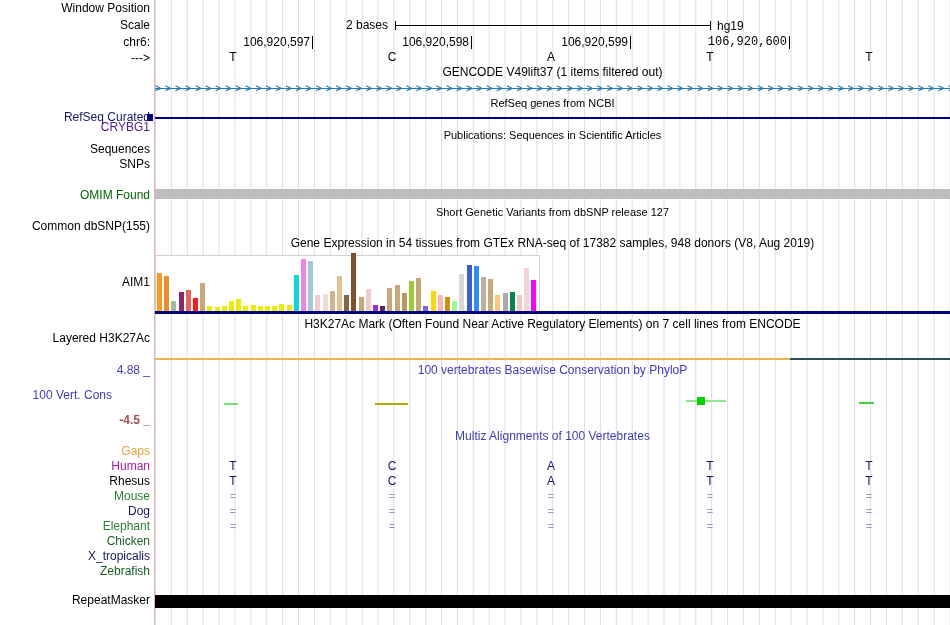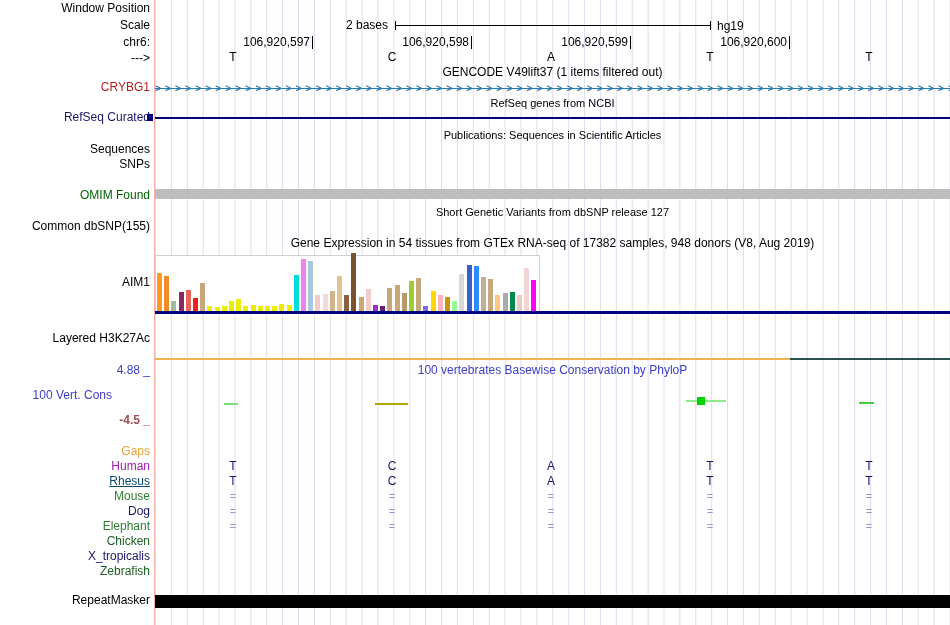--- a/index.html
+++ b/index.html
@@ -9,21 +9,21 @@
   .grid{left:155px;top:0;width:795px;height:625px;
         background-image:linear-gradient(90deg,#DCDCEF 1px,transparent 1px);
         background-size:15.9px 100%;}
   .edge-line{left:154px;top:0;width:1px;height:625px;background:#F4AFA9;}
   .lbl{left:0;width:150px;text-align:right;white-space:nowrap;line-height:13px;}
   .ctitle{left:155px;width:795px;text-align:center;white-space:nowrap;line-height:13px;}
   .small{font-size:11px;}
   .blue{color:#3C3CC8;}
   .dgreen{color:#006400;}
   .navy{color:#16166B;}
-  .crybg{color:#b91c1c;}
+  .crybg{color:#4c1d95;margin-top:40px;}
   .dred{color:#A05050;font-weight:bold;}
   .hdr{left:155px;width:795px;top:2px;display:flex;justify-content:center;gap:18px;
        font-size:13px;white-space:nowrap;}
   .coord{border-right:1px solid #000;height:13px;text-align:right;padding-right:2px;line-height:12px;}
   .base{width:18px;text-align:center;line-height:12px;}
   .scale-line{top:25px;height:1px;background:#000;}
   .scale-tick{width:1px;height:9px;top:21px;background:#000;}
   #gencode-arrows{left:155px;top:82px;width:795px;height:13px;overflow:hidden;white-space:nowrap;
        color:#2B7BB0;font-size:10px;letter-spacing:4.2px;line-height:13px;font-weight:bold;}
   .bar{width:5px;}
@@ -45,21 +45,21 @@
   <div class="scale-line" style="left:395px;width:315px"></div>
   <div class="scale-tick" style="left:395px"></div>
   <div class="scale-tick" style="left:710px"></div>
   <div style="left:717px;top:19px">hg19</div>
 
   <div class="lbl" style="top:36px">chr6:</div>
   <div id="coords">
       <div class="coord" style="left: 201px; top: 36px; width: 112px;">106,920,597</div>
       <div class="coord" style="left: 360px; top: 36px; width: 112px;">106,920,598</div>
       <div class="coord" style="left: 519px; top: 36px; width: 112px;">106,920,599</div>
-      <div class="coord" style="left: 678px; top: 36px; width: 112px;">106,920,600</div>
+      <div class="coord" style="left: 678px; top: 36px; width: 112px; font-family: Liberation Mono, monospace;">106,920,600</div>
     </div>
   <div class="lbl" style="top:52px">---&gt;</div>
   <div id="bases">
       <div class="base" style="left: 224px; top: 51px;">T</div>
       <div class="base" style="left: 383px; top: 51px;">C</div>
       <div class="base" style="left: 542px; top: 51px;">A</div>
       <div class="base" style="left: 701px; top: 51px;">T</div>
       <div class="base" style="left: 860px; top: 51px;">T</div>
     </div>
 
@@ -136,45 +136,47 @@
       <div class="bar" style="left: 488.2px; top: 279px; height: 32px; background: rgb(200, 168, 120);"></div>
       <div class="bar" style="left: 495.4px; top: 295px; height: 16px; background: rgb(255, 200, 124);"></div>
       <div class="bar" style="left: 502.6px; top: 293px; height: 18px; background: rgb(171, 171, 171);"></div>
       <div class="bar" style="left: 509.8px; top: 292px; height: 19px; background: rgb(0, 136, 75);"></div>
       <div class="bar" style="left: 517px; top: 295px; height: 16px; background: rgb(239, 200, 200);"></div>
       <div class="bar" style="left: 524.2px; top: 268px; height: 43px; background: rgb(242, 212, 212);"></div>
       <div class="bar" style="left: 531.4px; top: 280px; height: 31px; background: rgb(255, 0, 255);"></div>
     </div>
   <div style="left:155px;top:311px;width:795px;height:3px;background:#000080"></div>
 
+  <div class="ctitle" style="top:318px">H3K27Ac Mark (Often Found Near Active Regulatory Elements) on 7 cell lines from ENCODE</div>
   <div class="lbl" style="top:332px">Layered H3K27Ac</div>
   <div style="left:155px;top:358px;width:635px;height:2px;background:#EFB54C"></div>
   <div style="left:790px;top:358px;width:160px;height:2px;background:#2A5150"></div>
 
   <div class="ctitle blue" style="top:364px">100 vertebrates Basewise Conservation by PhyloP</div>
   <div class="lbl blue" style="top:364px">4.88 _</div>
   <div class="lbl blue" style="left:0;width:112px;top:389px">100 Vert. Cons</div>
   <div class="lbl dred" style="top:414px">-4.5 _</div>
   <div id="cons-marks">
       <div style="left: 224px; top: 403px; width: 14px; height: 2px; background: rgb(122, 222, 122);"></div>
       <div style="left: 375px; top: 403px; width: 33px; height: 2px; background: rgb(173, 173, 0);"></div>
       <div style="left: 686px; top: 400px; width: 40px; height: 2px; background: rgb(142, 232, 142);"></div>
       <div style="left: 697px; top: 397px; width: 8px; height: 8px; background: rgb(0, 213, 0);"></div>
       <div style="left: 859px; top: 402px; width: 15px; height: 2px; background: rgb(63, 207, 63);"></div>
     </div>
 
+  <div class="ctitle blue" style="top:430px">Multiz Alignments of 100 Vertebrates</div>
   <div id="multiz">
       <div class="lbl" style="top: 445px; color: rgb(232, 163, 61);">Gaps</div>
       <div class="lbl" style="top: 460px; color: #a21caf;">Human</div>
       <div class="mcell" style="left: 224px; top: 460px; color: rgb(22, 22, 107); font-size: 12px;">T</div>
       <div class="mcell" style="left: 383px; top: 460px; color: rgb(22, 22, 107); font-size: 12px;">C</div>
       <div class="mcell" style="left: 542px; top: 460px; color: rgb(22, 22, 107); font-size: 12px;">A</div>
       <div class="mcell" style="left: 701px; top: 460px; color: rgb(22, 22, 107); font-size: 12px;">T</div>
       <div class="mcell" style="left: 860px; top: 460px; color: rgb(22, 22, 107); font-size: 12px;">T</div>
-      <div class="lbl" style="top: 475px; color: #0c4a6e; text-decoration: underline;">Rhesus</div>
+      <div class="lbl" style="top: 475px; color: #000000;">Rhesus</div>
       <div class="mcell" style="left: 224px; top: 475px; color: rgb(22, 22, 107); font-size: 12px;">T</div>
       <div class="mcell" style="left: 383px; top: 475px; color: rgb(22, 22, 107); font-size: 12px;">C</div>
       <div class="mcell" style="left: 542px; top: 475px; color: rgb(22, 22, 107); font-size: 12px;">A</div>
       <div class="mcell" style="left: 701px; top: 475px; color: rgb(22, 22, 107); font-size: 12px;">T</div>
       <div class="mcell" style="left: 860px; top: 475px; color: rgb(22, 22, 107); font-size: 12px;">T</div>
       <div class="lbl" style="top: 490px; color: rgb(46, 125, 50);">Mouse</div>
       <div class="mcell" style="left: 224px; top: 490px; color: rgb(152, 152, 204); font-size: 11px;">=</div>
       <div class="mcell" style="left: 383px; top: 490px; color: rgb(152, 152, 204); font-size: 11px;">=</div>
       <div class="mcell" style="left: 542px; top: 490px; color: rgb(152, 152, 204); font-size: 11px;">=</div>
       <div class="mcell" style="left: 701px; top: 490px; color: rgb(152, 152, 204); font-size: 11px;">=</div>

